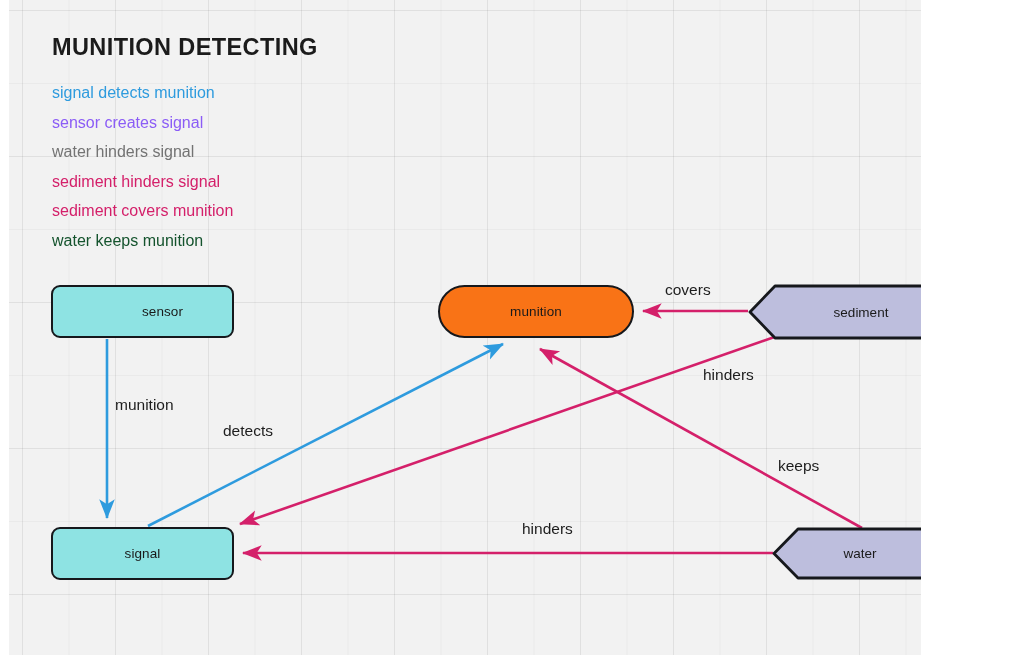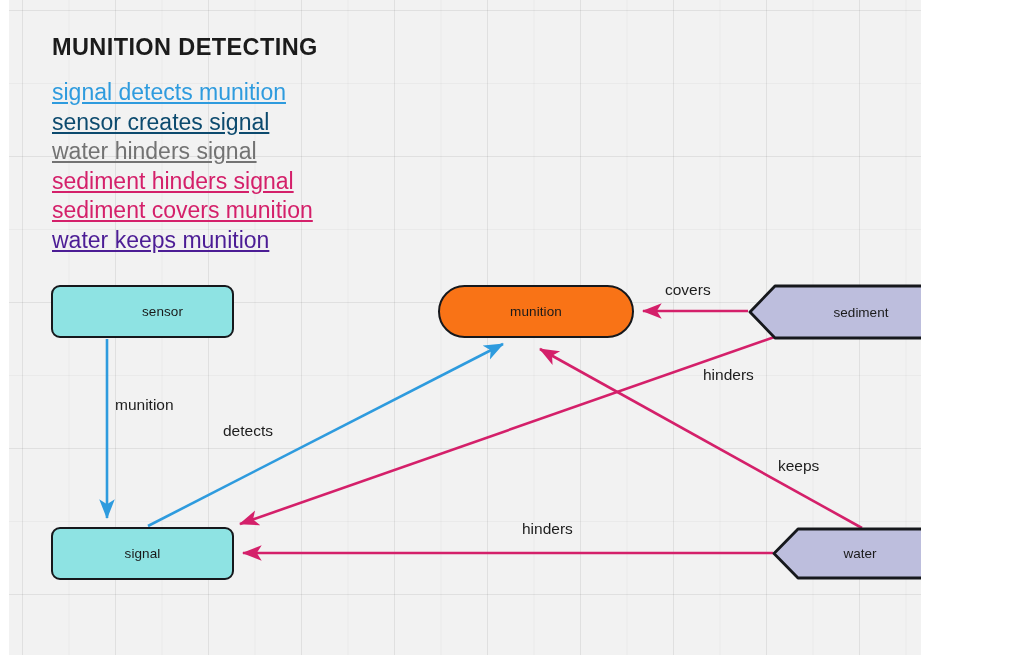--- a/index.html
+++ b/index.html
@@ -99,24 +99,23 @@
     letter-spacing: 0.4px;
     z-index: 4;
   }
   #legend {
     position: absolute;
     left: 52px;
     top: 78px;
     z-index: 4;
   }
   .legend-line {
-    font-size: 23px;
+    font-size: 16px;
     line-height: 29.5px;
     white-space: nowrap;
-    text-decoration: underline;
   }
   .edge-label {
     position: absolute;
     z-index: 4;
     font-size: 15.5px;
     color: #1d1d1d;
     white-space: nowrap;
   }
 </style>
 </head>
@@ -147,25 +146,25 @@
 
     <path d="M 862,528 L 540,349" stroke="#D4206A" stroke-width="2.6" fill="none" marker-end="url(#ah-crimson)"></path>
 
     <path d="M 773,553 L 243,553" stroke="#D4206A" stroke-width="2.6" fill="none" marker-end="url(#ah-crimson)"></path>
   </svg>
 
   <div id="title">MUNITION DETECTING</div>
 
   <div id="legend">
     <div class="legend-line" style="color:#2E9BDE">signal detects munition</div>
-    <div class="legend-line" style="color:#0c4a6e">sensor creates signal</div>
+    <div class="legend-line" style="color:#8b5cf6">sensor creates signal</div>
     <div class="legend-line" style="color:#737373">water hinders signal</div>
     <div class="legend-line" style="color:#D4206A">sediment hinders signal</div>
     <div class="legend-line" style="color:#D4206A">sediment covers munition</div>
-    <div class="legend-line" style="color:#4c1d95">water keeps munition</div>
+    <div class="legend-line" style="color:#14532d">water keeps munition</div>
   </div>
 
   <div class="node node-rect" style="left:51px; top:285px; width:183px; height:53px; background:#8EE3E3;padding-left:40px;">
     <span>sensor</span>
   </div>
 
   <div class="node node-stadium" style="left:438px; top:285px; width:196px; height:53px; background:#f97316;">
     <span>munition</span>
   </div>
 

